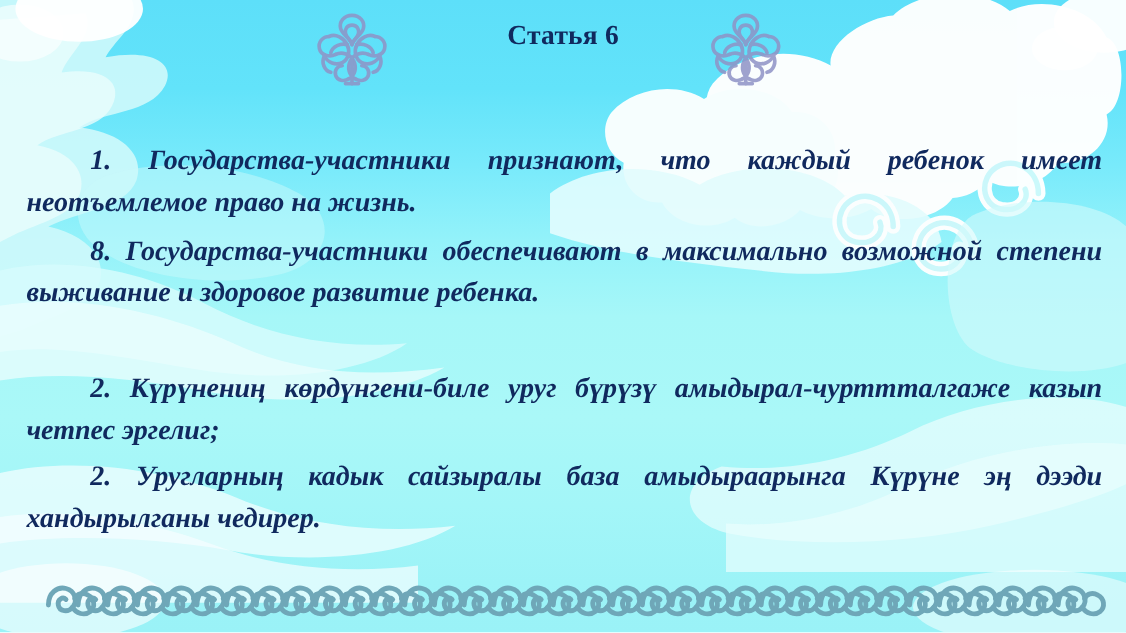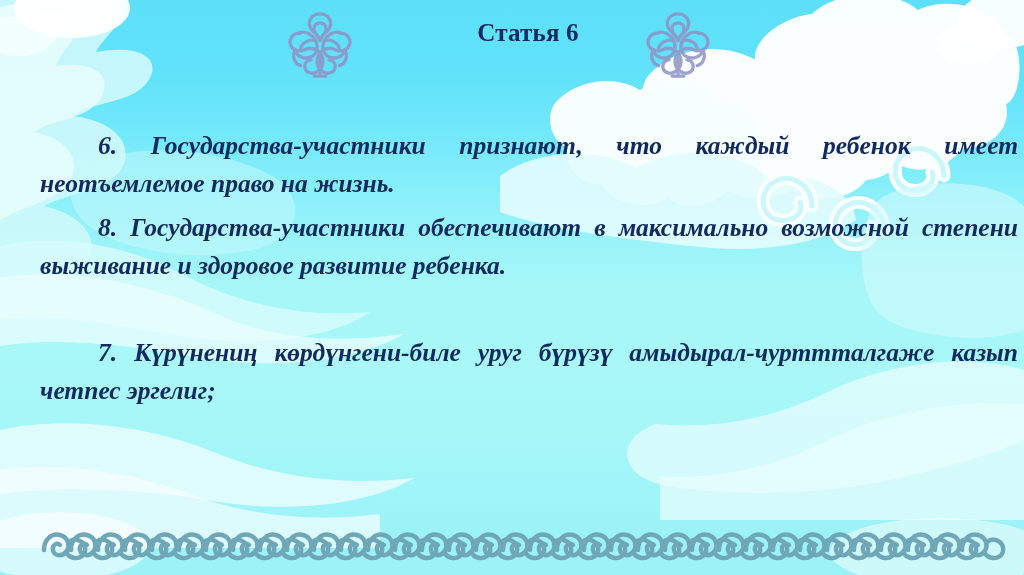--- a/index.html
+++ b/index.html
@@ -40,21 +40,21 @@
     width: 74px;
     height: 74px;
     top: 8px;
   }
   .knot.left  { left: 283px; }
   .knot.right { left: 641px; }
 
   
   .content {
     position: absolute;
-    left: 16px; top: 0;
+    left: 0; top: 0;
     width: 890px;
     height: 575px;
   }
 
   .title-block {
     position: absolute;
     top: 16px;
     left: 0;
     width: 1024px;
     text-align: center;
@@ -236,26 +236,27 @@
     </g>
   </svg>
 
   <div class="content">
 
     <div class="title-block">
       <div class="title-line">Статья 6</div>
     </div>
 
     <div class="para block-ru">
-      <p class="just" style="margin:0 0 6px 0;">6.  Государства-участники признают, что каждый ребенок имеет неотъемлемое право на жизнь.</p>
+      <p class="just" style="margin:0 0 6px 0;">1.  Государства-участники признают, что каждый ребенок имеет неотъемлемое право на жизнь.</p>
       <p class="just last-left" style="margin:0;">8. Государства-участники обеспечивают в максимально возможной степени выживание и здоровое развитие ребенка.</p>
     </div>
 
     <div class="para block-tv">
-      <p class="just" style="margin:0 0 4px 0;">7.  Күрүнениң көрдүнгени-биле уруг бүрүзү амыдырал-чурттталгаже казып четпес эргелиг;</p>
+      <p class="just" style="margin:0 0 4px 0;">2.  Күрүнениң көрдүнгени-биле уруг бүрүзү амыдырал-чурттталгаже казып четпес эргелиг;</p>
+      <p class="just last-left" style="margin:0;">2.  Уругларның кадык сайзыралы база амыдыраарынга Күрүне эң дээди хандырылганы чедирер.</p>
     </div>
   </div>
 
   <svg class="border-strip" viewBox="0 0 1024 34" preserveAspectRatio="none">
     <defs>
       <g id="spiralunit">
         <path d="M0,17 C0,6 8,0 16,2 C24,4 27,13 22,19 C18,24 10,23 9,17
                  C8,12 13,9 16,12" fill="none" stroke="#6fa7b8" stroke-width="4.4" stroke-linecap="round" stroke-linejoin="round"></path>
         <path d="M22,19 C25,25 33,27 38,23 C43,19 42,11 36,8
                  C31,5 26,7 24,11" fill="none" stroke="#6fa7b8" stroke-width="4.4" stroke-linecap="round" stroke-linejoin="round"></path>

